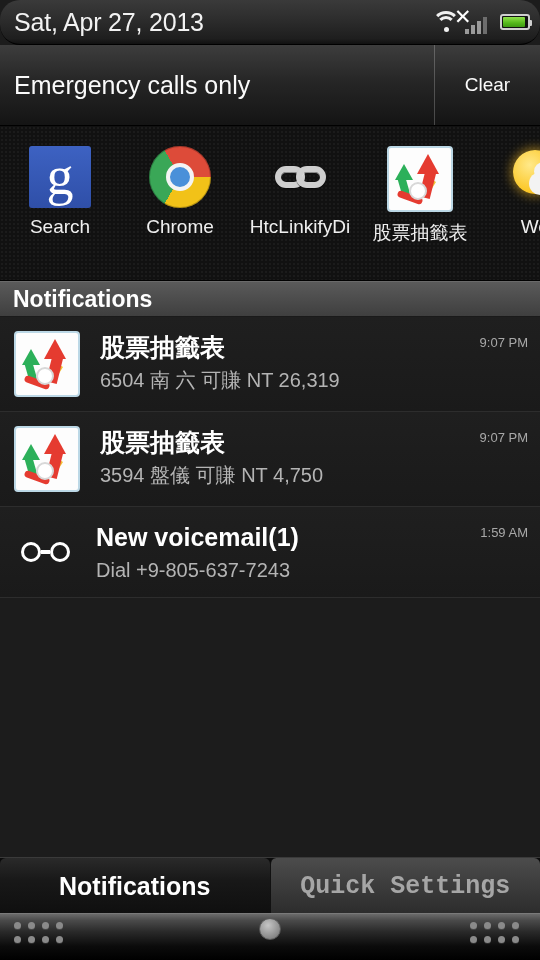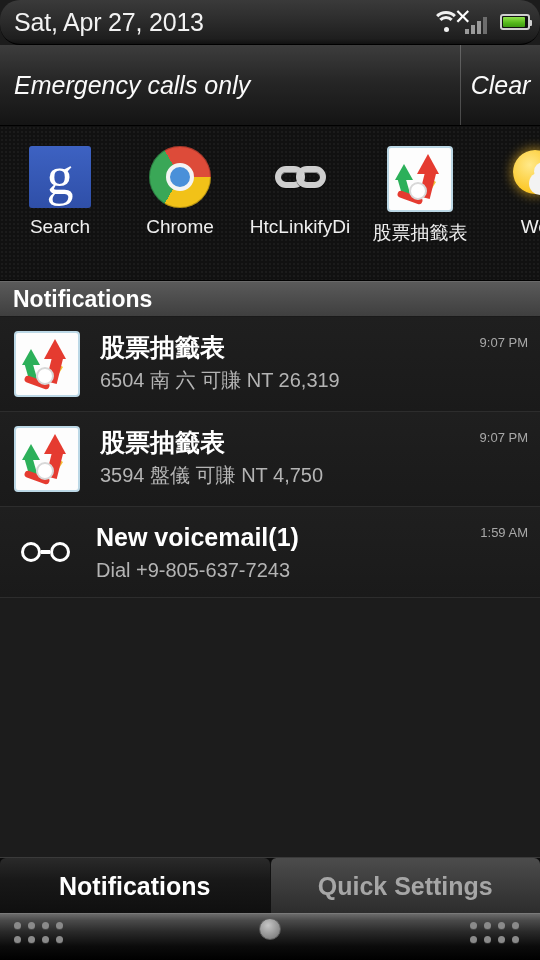--- a/index.html
+++ b/index.html
@@ -120,34 +120,33 @@
   }
 
   
   .carrier-row {
     position: relative;
     height: 80px;
     background: linear-gradient(to bottom, #3d3d3d 0%, #262626 45%, #141414 100%);
     display: flex;
     align-items: center;
     border-bottom: 1px solid #000;
-    font-style: italic;
   }
   .carrier-text {
     flex: 1;
     color: #fafafa;
     font-size: 25px;
     padding-left: 14px;
     white-space: nowrap;
   }
   .clear-btn {
-    width: 80px;
+    width: 106px;
     text-align: left;
     color: #fafafa;
-    font-size: 25px;
+    font-size: 19px;
     border-left: 1px solid rgba(255,255,255,0.22);
     height: 100%;
     display: flex;
     align-items: center;
     justify-content: center;
     box-sizing: border-box;
   }
 
   
   .recent-apps {
@@ -417,20 +416,21 @@
   .tab.active {
     background: linear-gradient(to bottom, #2a2a2a, #181818 40%, #0f0f0f);
     color: #ffffff;
     border-radius: 6px 6px 0 0;
   }
   .tab.inactive {
     background: linear-gradient(to bottom, #4c4c4c, #3a3a3a 55%, #2c2c2c);
     color: #a6a6a6;
     border-radius: 6px 6px 0 0;
     border-left: 1px solid #111;
+    font-family: Liberation Mono, monospace;
   }
 
   
   .handle {
     position: absolute;
     left: 0; right: 0;
     bottom: 0;
     height: 46px;
     background: linear-gradient(to bottom, #6b6b6b 0%, #4a4a4a 14%, #2a2a2a 38%, #0b0b0b 70%, #000 100%);
     border-top: 1px solid #7a7a7a;

